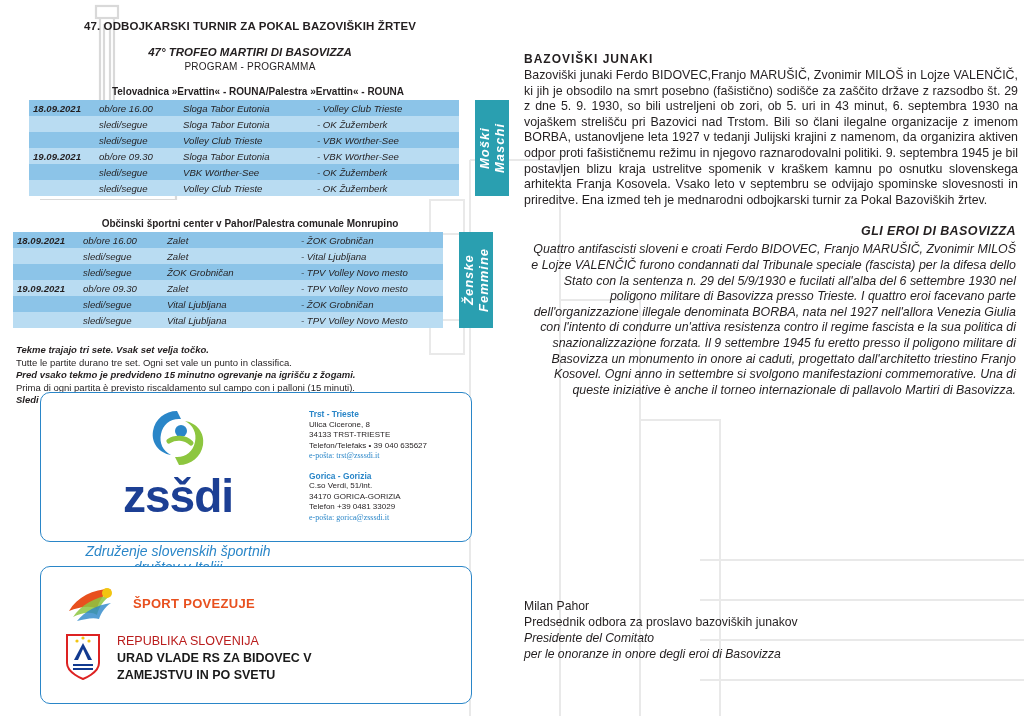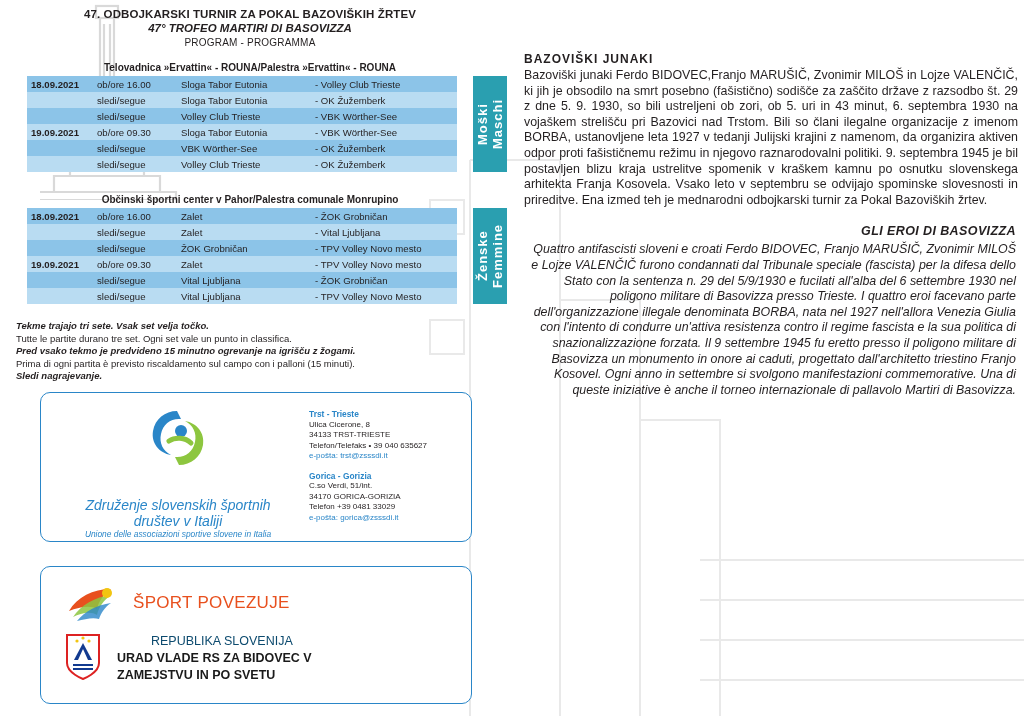--- a/index.html
+++ b/index.html
@@ -10,28 +10,28 @@
   }
   .page{position:relative;width:1024px;height:716px;}
 
   
   .bg{position:absolute;inset:0;pointer-events:none;}
   .bg svg{position:absolute;top:0;left:0;}
 
   
   .left{position:absolute;left:0;top:0;width:500px;height:716px;}
 
-  .title-block{text-align:center;padding-top:8px;}
+  .title-block{text-align:center;padding-top:20px;}
   .t1{font-size:11.5px;font-weight:bold;letter-spacing:.1px;}
-  .t2{font-size:11.5px;font-weight:bold;font-style:italic;margin-top:2px;}
+  .t2{font-size:11.5px;font-weight:bold;font-style:italic;margin-top:14px;}
   .t3{font-size:10px;margin-top:3px;letter-spacing:.2px;}
 
   .sec-head{font-size:10px;font-weight:bold;text-align:center;margin:0 0 3px 0;}
 
-  .tbl-wrap{position:relative;margin-left:27px;width:430px;}
+  .tbl-wrap{position:relative;margin-left:13px;width:430px;font-style:italic;}
   table.sched{border-collapse:collapse;width:430px;background:#8cc4e8;}
   table.sched td{
     font-size:9.6px;padding:1px 4px;white-space:nowrap;height:14px;
     vertical-align:middle;
   }
   table.sched td.date{width:58px;font-weight:bold;}
   table.sched td.time{width:76px;}
   table.sched td.home{width:126px;}
   table.sched td.away{}
   tr.alt td{background:#b9dcf2;}
@@ -55,27 +55,27 @@
   #box-zsssdi{left:40px;top:392px;width:430px;height:148px;}
   #box-sport{left:40px;top:566px;width:430px;height:136px;}
 
   .zs-left{position:absolute;left:22px;top:14px;width:230px;text-align:center;}
   .zs-word{font-size:46px;font-weight:bold;color:#1c3f94;letter-spacing:-1px;line-height:46px;}
   .zs-sub1{font-size:14px;color:#2a86c8;font-style:italic;margin-top:24px;}
   .zs-sub2{font-size:8.4px;color:#2a86c8;font-style:italic;}
 
   .zs-right{position:absolute;left:268px;top:16px;width:150px;font-size:8px;line-height:10.5px;}
   .zs-right .hd{font-weight:bold;color:#2a86c8;font-size:8.4px;}
-  .zs-right .mail{color:#2a86c8;}
+  .zs-right .mail{color:#2a86c8;font-family:Liberation Serif, serif;}
   .zs-gap{height:9px;}
 
   .sport-row{position:absolute;left:22px;top:14px;display:flex;align-items:center;gap:14px;}
-  .sport-txt{font-size:17px;font-weight:normal;color:#e8501e;letter-spacing:.3px;}
+  .sport-txt{font-size:13px;font-weight:bold;color:#e8501e;letter-spacing:.3px;}
   .rep-row{position:absolute;left:22px;top:66px;display:flex;align-items:flex-start;gap:14px;}
-  .rep-txt .l1{font-size:12.5px;color:#0c4a6e;line-height:17px;margin-left:34px;}
+  .rep-txt .l1{font-size:12.5px;color:#b91c1c;line-height:17px;}
   .rep-txt .l2{font-size:12.5px;font-weight:bold;color:#1a1a1a;line-height:17px;}
 
   
   .right{position:absolute;left:520px;top:0;width:504px;height:716px;margin-top:48px;}
   .r-head{font-size:12px;font-weight:bold;letter-spacing:1px;margin:4px 0 2px 4px;}
   .r-body{font-size:12.4px;line-height:15.6px;margin:0 6px 0 4px;text-align:justify;}
 
   .it-head{font-size:12.5px;font-weight:bold;font-style:italic;text-align:right;margin:16px 8px 4px 0;letter-spacing:.4px;}
   .it-body{font-size:12.4px;line-height:15.6px;font-style:italic;text-align:right;margin:0 8px 0 10px;}
 
@@ -120,21 +120,21 @@
   </div>
 
   <div class="left">
 
     <div class="title-block">
       <div class="t1">47. ODBOJKARSKI TURNIR ZA POKAL BAZOVIŠKIH ŽRTEV</div>
       <div class="t2">47° TROFEO MARTIRI DI BASOVIZZA</div>
       <div class="t3">PROGRAM - PROGRAMMA</div>
     </div>
 
-    <div style="margin-top:14px;">
+    <div style="margin-top:14px;padding-left:16px;">
       <div class="sec-head">Telovadnica »Ervattin« - ROUNA/Palestra »Ervattin« - ROUNA</div>
       <div class="tbl-wrap">
         <table class="sched">
           <tbody id="men-rows">
               <tr class="plain">
                 <td class="date">18.09.2021</td>
                 <td class="time">ob/ore 16.00</td>
                 <td class="home">Sloga Tabor Eutonia</td>
                 <td class="away">-   Volley Club Trieste</td>
               </tr>
@@ -232,20 +232,21 @@
     <div class="box" id="box-zsssdi">
       <div class="zs-left">
         <svg width="118" height="62" viewBox="0 0 118 62">
           <g>
             <path d="M58,4 C46,4 36,12 34,24 C32,36 40,46 52,48 C44,44 40,36 42,27 C44,17 52,11 62,12 Z" fill="#2a86c8"></path>
             <path d="M60,58 C72,58 82,50 84,38 C86,26 78,16 66,14 C74,18 78,26 76,35 C74,45 66,51 56,50 Z" fill="#8dc63f"></path>
             <circle cx="62" cy="24" r="6" fill="#2a86c8"></circle>
             <path d="M50,34 C56,30 66,30 72,36" stroke="#8dc63f" stroke-width="5" fill="none" stroke-linecap="round"></path>
           </g>
         </svg>
+        <div class="zs-word">zsšdi</div>
         <div class="zs-sub1">Združenje slovenskih športnih društev v Italiji</div>
         <div class="zs-sub2">Unione delle associazioni sportive slovene in Italia</div>
       </div>
       <div class="zs-right" id="zs-contacts">
           <div class="hd">Trst - Trieste</div>
           <div>Ulica Cicerone, 8</div>
           <div>34133 TRST-TRIESTE</div>
           <div>Telefon/Telefaks • 39 040 635627</div>
           <div class="mail">e-pošta: trst@zsssdi.it</div>
           <div class="zs-gap"></div>
@@ -287,15 +288,21 @@
     </div>
   </div>
 
   <div class="right">
     <div class="r-head">BAZOVIŠKI  JUNAKI</div>
     <div class="r-body">Bazoviški junaki Ferdo BIDOVEC,Franjo MARUŠIČ, Zvonimir MILOŠ in Lojze VALENČIČ, ki jih je obsodilo na smrt posebno (fašistično) sodišče za zaščito države z razsodbo št. 29 z dne 5. 9. 1930, so bili ustreljeni ob zori, ob 5. uri in 43 minut, 6. septembra 1930 na vojaškem strelišču pri Bazovici nad Trstom. Bili so člani ilegalne organizacije z imenom BORBA, ustanovljene leta 1927 v tedanji Julijski krajini z namenom, da organizira aktiven odpor proti fašističnemu  režimu in njegovo raznarodovalni politiki. 9. septembra 1945 je bil postavljen blizu kraja ustrelitve spomenik v kraškem kamnu po osnutku slovenskega arhitekta Franja Kosovela. Vsako leto v septembru se odvijajo spominske slovesnosti in prireditve. Ena izmed teh je mednarodni odbojkarski turnir za Pokal Bazoviških žrtev.</div>
 
     <div class="it-head">GLI  EROI  DI  BASOVIZZA</div>
     <div class="it-body">Quattro antifascisti sloveni e croati Ferdo BIDOVEC, Franjo MARUŠIČ, Zvonimir MILOŠ e Lojze VALENČIČ furono condannati dal Tribunale speciale (fascista) per la difesa dello Stato con la sentenza n. 29 del 5/9/1930 e fucilati all'alba del 6 settembre 1930 nel poligono militare di Basovizza presso Trieste. I quattro eroi facevano parte dell'organizzazione illegale denominata BORBA, nata nel 1927 nell'allora Venezia Giulia con l'intento di condurre un'attiva resistenza contro il regime fascista e la sua politica di snazionalizzazione forzata. Il 9 settembre 1945 fu eretto presso il poligono militare di Basovizza un monumento in onore ai caduti, progettato dall'architetto triestino Franjo Kosovel. Ogni anno in settembre si svolgono manifestazioni commemorative. Una di queste iniziative è anche il torneo internazionale di pallavolo Martiri di Basovizza.</div>
 
+    <div class="sign">
+      <div>Milan Pahor</div>
+      <div>Predsednik odbora za proslavo bazoviških junakov</div>
+      <div class="i">Presidente del Comitato</div>
+      <div class="i">per le onoranze in onore degli eroi di Basovizza</div>
+    </div>
   </div>
 
 </div>
 
 </body></html>

